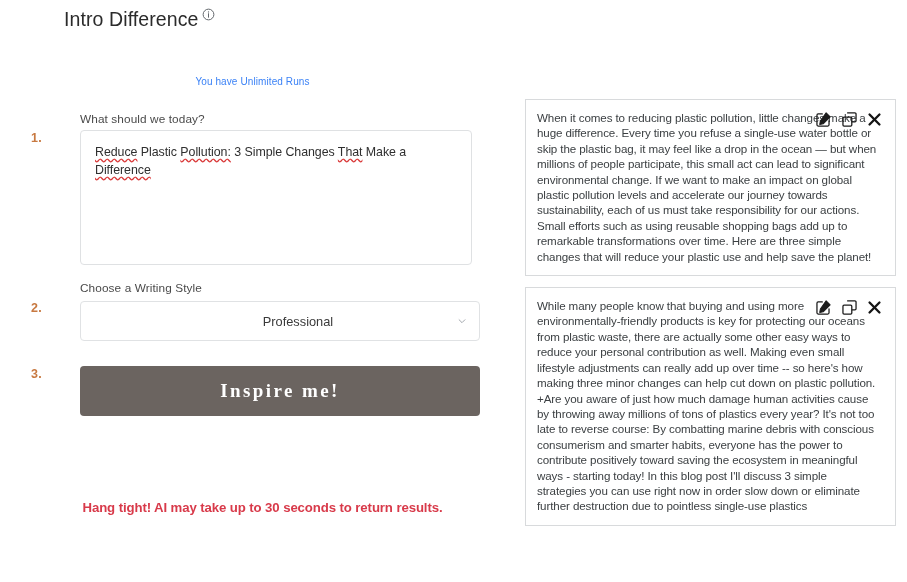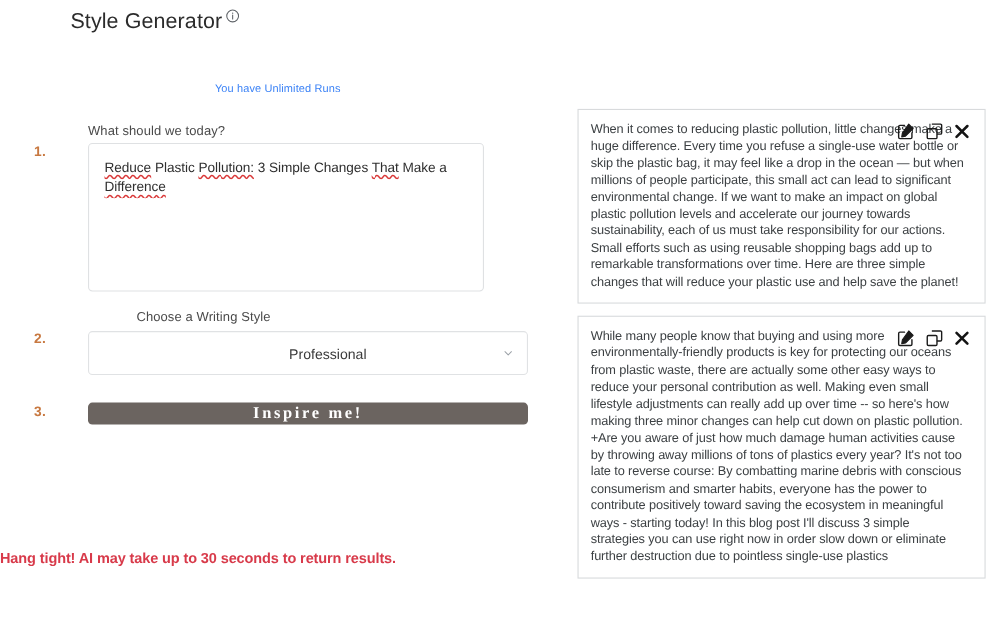--- a/index.html
+++ b/index.html
@@ -77,27 +77,27 @@
   .step-3 { top: 367px; }
 
   .field-label {
     position: absolute;
     left: 80px;
     font-size: 11.8px;
     color: #4a4a4a;
     letter-spacing: .1px;
   }
   .label-know  { top: 112px; }
-  .label-style { top: 281px; margin-left: 44px; }
+  .label-style { top: 281px; }
 
   .prompt-box {
     position: absolute;
     left: 80px;
     top: 130px;
-    width: 360px;
+    width: 392px;
     height: 135px;
     border: 1px solid #dfe1e3;
     border-radius: 4px;
     background: #ffffff;
     padding: 12px 14px;
     font-size: 12.4px;
     color: #2f2f2f;
     line-height: 18px;
     letter-spacing: -0.05px;
     overflow: hidden;
@@ -133,40 +133,41 @@
     width: 10px;
     height: 10px;
     display: block;
   }
 
   .inspire-btn {
     position: absolute;
     left: 80px;
     top: 366px;
     width: 400px;
-    height: 20px;
+    height: 50px;
     background: #6b6460;
     border: none;
     border-radius: 4px;
     color: #ffffff;
     font-family: "Liberation Serif", serif;
-    font-size: 15px;
+    font-size: 19px;
     font-weight: bold;
     letter-spacing: 2.4px;
     cursor: pointer;
     display: flex;
     align-items: center;
     justify-content: center;
   }
 
   .hang-tight {
     position: absolute;
     left: 0;
     top: 497px;
     width: 525px;
+    text-align: center;
     font-size: 13.2px;
     font-weight: bold;
     color: #d83a4a;
     line-height: 21px;
     letter-spacing: -0.1px;
   }
 
   
   .results {
     position: absolute;
@@ -198,21 +199,21 @@
     gap: 9px;
   }
   .act-icon { display: block; cursor: pointer; }
 </style>
 </head>
 <body>
 
 <div id="app">
 
   <div class="page-title-row">
-    <span class="page-title">Style Generator</span>
+    <span class="page-title">Intro Difference</span>
     <span>
       <svg class="info-icon" viewBox="0 0 16 16" fill="none" stroke="#5f6368" stroke-width="1.2">
         <circle cx="8" cy="8" r="6.6"></circle>
         <circle cx="8" cy="4.9" r="0.75" fill="#5f6368" stroke="none"></circle>
         <line x1="8" y1="7" x2="8" y2="11.4" stroke-linecap="round"></line>
       </svg>
     </span>
   </div>
 
   <div class="left-col">

